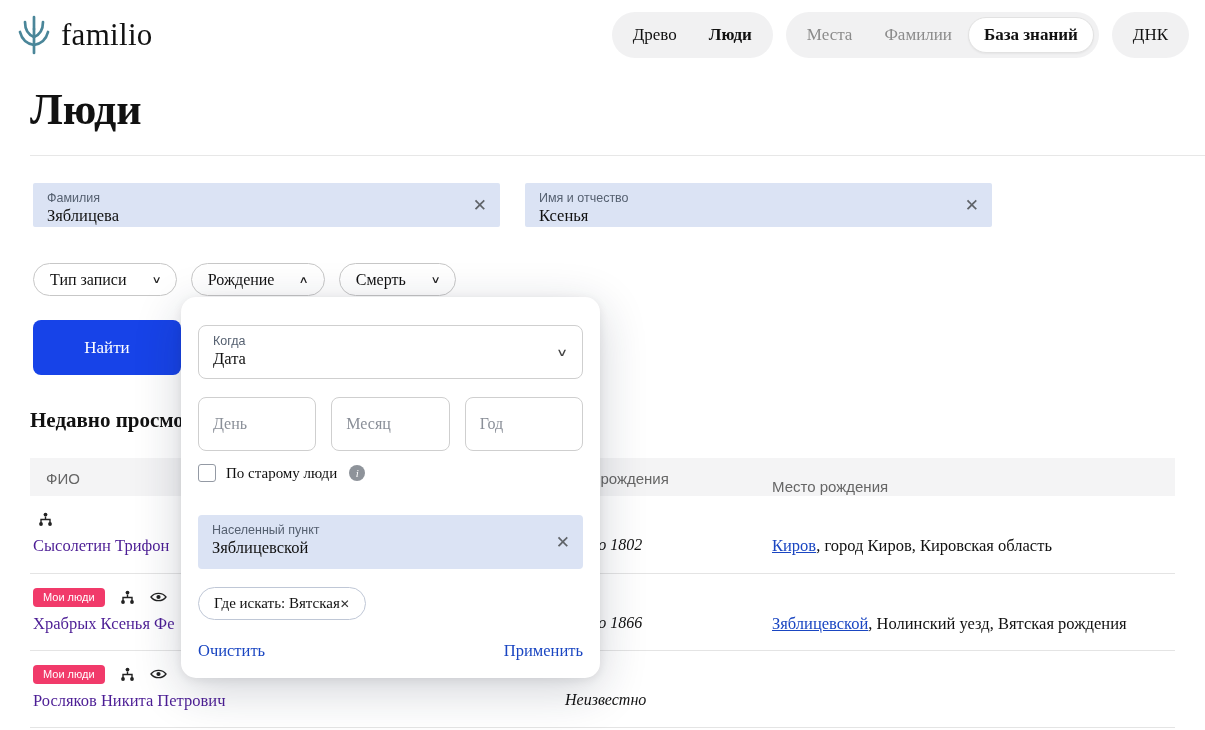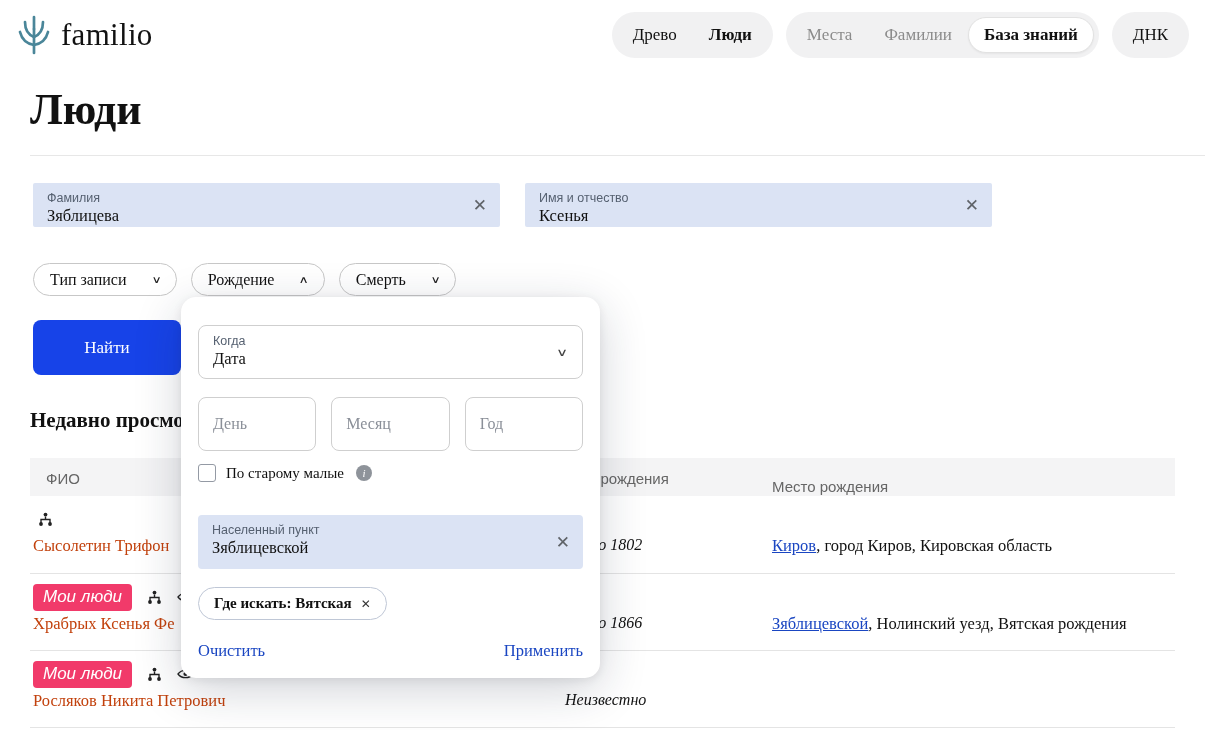--- a/index.html
+++ b/index.html
@@ -50,23 +50,23 @@
   .table { position:absolute; left:30px; right:30px; top:458px; }
   .t-head { position:relative; height:38px; background:#f4f4f5;
     font-family:"Liberation Sans",sans-serif; font-size:15px; color:#666; }
   .t-head span { position:absolute; top:12px; }
   .c-fio { left:16px; }
   .c-date { left:533px; }
   .c-place { left:742px;margin-top:8px; }
   .t-row { position:relative; height:78px; border-bottom:1px solid #e4e4e4; }
   .row-icons { position:absolute; left:3px; top:13px; display:flex; align-items:center; gap:15px; height:20px; }
   .badge { background:#f13a6a; color:#fff; font-family:"Liberation Sans",sans-serif;
-    font-size:17px; padding:3px 10px 4px; border-radius:4px; white-space:nowrap;font-style:italic; }
+    font-size:11px; padding:3px 10px 4px; border-radius:4px; white-space:nowrap; }
   .icon-btn { display:inline-flex; align-items:center; cursor:pointer; }
-  .name-link { position:absolute; left:3px; top:40px; font-size:16.5px; color:#c2410c; cursor:pointer; white-space:nowrap; }
+  .name-link { position:absolute; left:3px; top:40px; font-size:16.5px; color:#4c1d95; cursor:pointer; white-space:nowrap; }
   .cell-date { position:absolute; left:535px; top:40px; font-size:16px; font-style:italic; white-space:nowrap; }
   .cell-place { position:absolute; left:742px; top:40px; font-size:16.5px; white-space:nowrap; }
   .place-link { color:#1a46c2; text-decoration:underline; cursor:pointer; }
 
   
   .panel { position:absolute; left:181px; top:297px; width:419px; height:381px; z-index:30;
     background:#fff; border-radius:15px; padding:28px 17px 0;
     box-shadow:0 12px 48px rgba(25,35,60,.20), 0 2px 10px rgba(0,0,0,.08); }
   .select-box { position:relative; height:54px; border:1px solid #cfcfcf; border-radius:8px;
     padding:8px 40px 0 14px; cursor:pointer; background:#fff; }
@@ -76,22 +76,22 @@
   .mini-input { flex:1; height:54px; border:1px solid #cfcfcf; border-radius:8px; padding:0 14px;
     font-family:"Liberation Serif",serif; font-size:16px; color:#111; background:#fff; outline:none; min-width:0; }
   .mini-input::placeholder { color:#8a8f98; opacity:1; }
   .check-row { display:flex; align-items:center; gap:10px; margin-top:13px; }
   .checkbox { width:18px; height:18px; border:1.5px solid #949aa4; border-radius:3px; background:#fff; cursor:pointer; flex:none; }
   .check-label { font-size:15px; }
   .info-icon { width:16px; height:16px; border-radius:50%; background:#8e939a; color:#fff;
     font-size:11px; font-style:italic; line-height:16px; text-align:center; margin-left:2px; cursor:pointer; flex:none; }
   .locality { position:relative; margin-top:33px; height:54px; background:#dbe3f4; border-radius:4px;
     padding:8px 44px 0 14px; cursor:text; }
-  .where-chip { display:inline-flex; align-items:center; gap:9px; margin-top:18px;
-    border:1px solid #bfc7d6; border-radius:18px; padding:7px 15px; font-size:15px; cursor:pointer; background:#fff;font-weight:bold; }
+  .where-chip { display:inline-flex; align-items:center; gap:0; margin-top:18px;
+    border:1px solid #bfc7d6; border-radius:18px; padding:7px 15px; font-size:15px; cursor:pointer; background:#fff; }
   .where-chip .x { font-family:"DejaVu Sans",sans-serif; font-size:12px; color:#333; }
   .panel-footer { display:flex; justify-content:space-between; margin-top:21px; font-size:16.5px; }
   .panel-footer span { color:#1a46c2; cursor:pointer; }
 </style>
 </head>
 <body>
 
 <div class="header">
   <div class="logo">
     <svg width="36" height="40" viewBox="0 0 36 40" fill="none" stroke="#4a8699" stroke-width="2.7" stroke-linecap="round">
@@ -230,21 +230,21 @@
   </div>
 
   <div class="dmy-row">
     <input class="mini-input" type="text" placeholder="День" style="">
     <input class="mini-input" type="text" placeholder="Месяц" style="">
     <input class="mini-input" type="text" placeholder="Год" style="">
   </div>
 
   <div class="check-row">
     <span class="checkbox"></span>
-    <span class="check-label">По старому малые</span>
+    <span class="check-label">По старому люди</span>
     <span class="info-icon">i</span>
   </div>
 
   <div class="locality">
     <span class="field-label">Населенный пункт</span>
     <span class="field-value">Зяблицевской</span>
     <span class="field-clear">✕</span>
   </div>
 
   <div>

